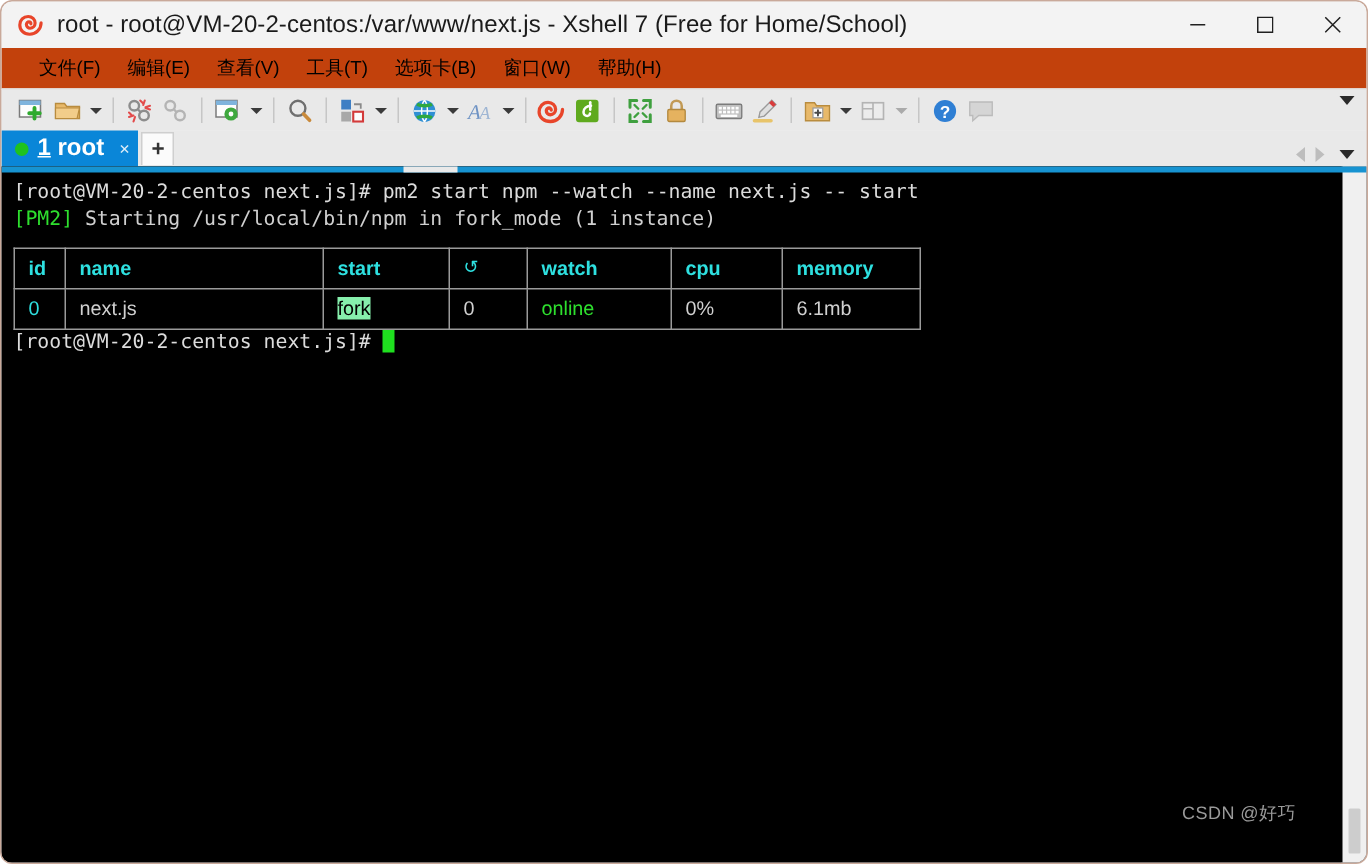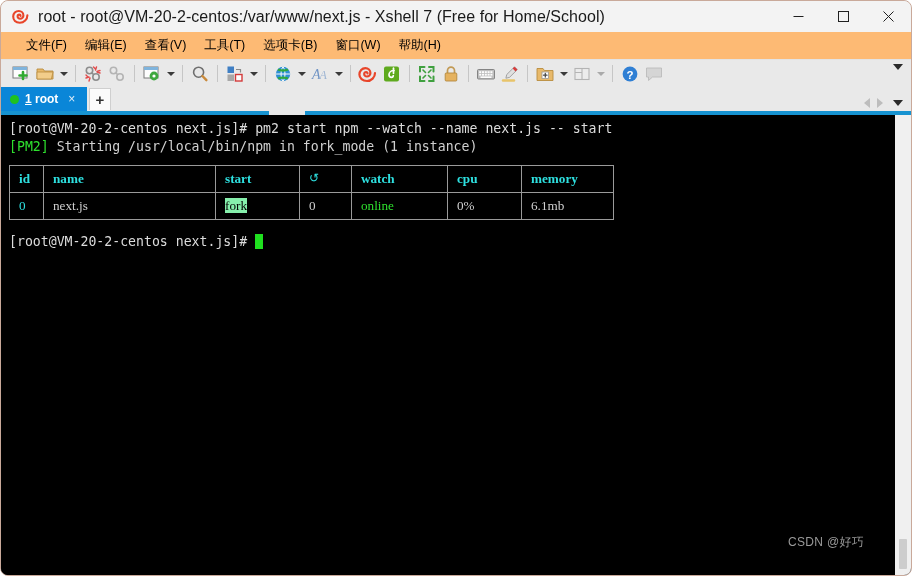--- a/index.html
+++ b/index.html
@@ -52,21 +52,21 @@
   .winbtn {
     width: 45px; height: 31px;
     display: flex; align-items: center; justify-content: center;
     color: #202020;
   }
   .winbtn svg { display:block; }
 
   
   #menubar {
     height: 27px;
-    background: #fdba74;
+    background: #c2410c;
     display: flex;
     align-items: center;
     padding-left: 16px;
   }
   .menu-item {
     font-size: 12.5px;
     color: #000;
     padding: 4px 9px;
     white-space: nowrap;
   }
@@ -127,21 +127,21 @@
     min-width: 86px;
     gap: 6px;
   }
   #tab-dot {
     width: 9px; height: 9px;
     border-radius: 50%;
     background: #1fc21f;
     flex: 0 0 auto;
   }
   #tab-label {
-    font-size: 12px;
+    font-size: 16px;
     font-weight: bold;
     white-space: nowrap;
   }
   #tab-label .mn { text-decoration: underline; }
   #tab-close {
     font-size: 12px;
     color: #dcecf8;
     margin-left: 4px;
     line-height: 1;
   }
@@ -219,23 +219,23 @@
   #cursor {
     display: inline-block;
     width: 8px; height: 15px;
     background: #1fe01f;
     vertical-align: -3px;
   }
 
   
   #pm2-table {
     margin-top: 9px;
-    margin-bottom: 13px;
+    margin-bottom: 0;
     border-collapse: collapse;
-    font-family: Liberation Serif, serif;
+    font-family: Liberation Sans, sans-serif;
     font-size: 13.2px;
   }
   #pm2-table td {
     border: 1px solid #9a9a9a;
     padding: 4px 9px 5px 9px;
     white-space: nowrap;
     line-height: 17px;
   }
   #pm2-table .hdr {
     color: #2ee0e0;

